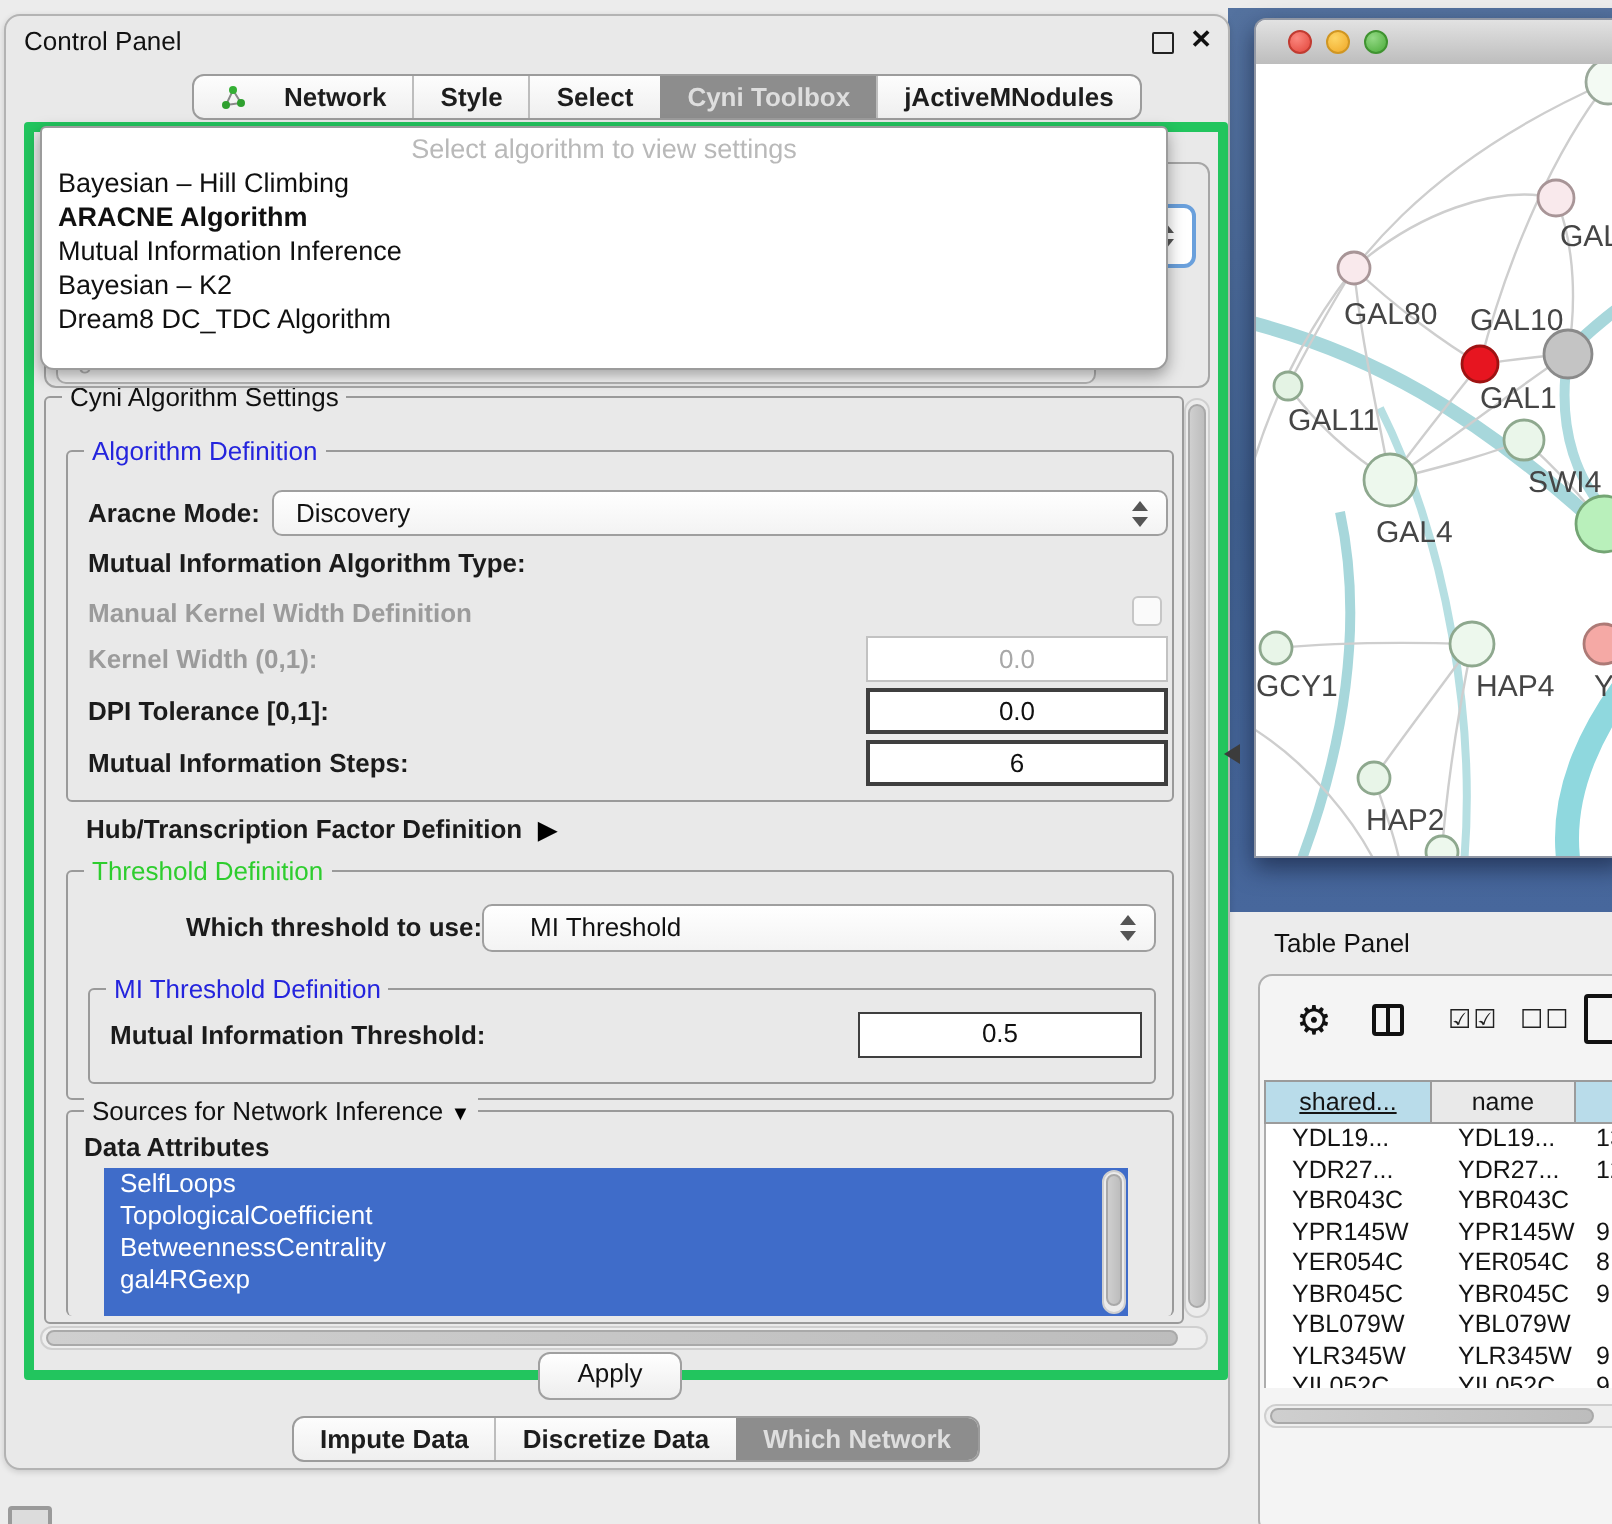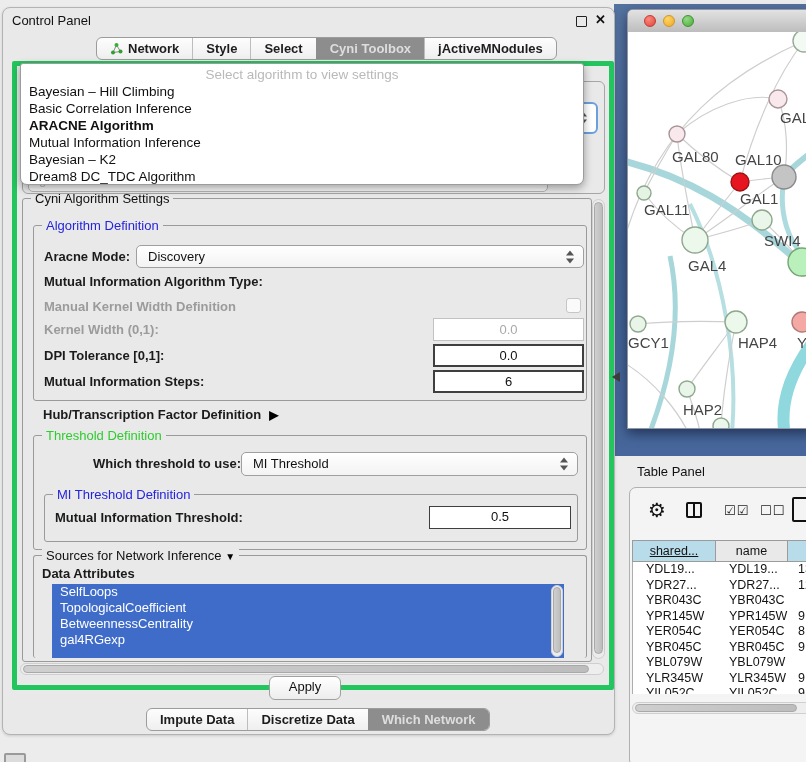--- a/index.html
+++ b/index.html
@@ -10,21 +10,21 @@
            background:linear-gradient(180deg,#54729f 0%,#40608f 55%,#47679c 100%);}
   
   .cp{position:absolute;left:2px;top:7px;width:611px;height:726px;background:#e9e9e9;
       border:1px solid #b3b3b3;border-radius:8px;box-shadow:0 1px 3px rgba(0,0,0,.15);}
   .cp-title{position:absolute;left:9px;top:5px;font-size:13px;color:#111;}
   .float-btn{position:absolute;right:27px;top:8px;width:9px;height:9px;border:1.5px solid #222;border-radius:1px;}
   .close-btn{position:absolute;right:8px;top:4px;font-size:13px;font-weight:bold;color:#111;cursor:default;}
   
   .seg{position:absolute;display:flex;height:23px;border:1px solid #9c9c9c;border-radius:6px;
        overflow:hidden;background:linear-gradient(#fdfdfd,#efefef);box-sizing:border-box;}
-  .seg .tab{display:flex;align-items:center;gap:5px;padding:0 13px;font-size:13px;font-weight:600;
+  .seg .tab{display:flex;align-items:center;gap:19px;padding:0 13px;font-size:13px;font-weight:600;
             color:#1d1d1d;border-left:1px solid #bdbdbd;white-space:nowrap;}
   .seg .tab:first-child{border-left:none;}
   .seg .tab.sel{background:#8d8d8d;color:#dedede;border-left-color:#8d8d8d;}
   
   .content{position:absolute;left:9px;top:53px;width:592px;height:619px;border:5px solid #22c55e;
            border-radius:2px;background:#e9e9e9;}
   
   .ghost-group{position:absolute;left:5px;top:15px;width:581px;height:111px;border:1px solid #a6a6a6;
                border-radius:6px;z-index:1;}
   .ghost-combo{position:absolute;left:534px;top:36px;width:47px;height:32px;background:#fff;
@@ -149,21 +149,20 @@
 
       <div class="ghost-group"></div>
       <div class="ghost-combo">
           <span class="arrows"></span>
         </div>
       <div class="ghost-netcombo">gal-filtered sif default node</div>
 
       <div class="popup">
         <div class="prompt">Select algorithm to view settings</div>
         <div class="item">Bayesian – Hill Climbing</div>
-        <div class="item">Basic Correlation Inference</div>
         <div class="item bold">ARACNE Algorithm</div>
         <div class="item">Mutual Information Inference</div>
         <div class="item">Bayesian – K2</div>
         <div class="item">Dream8 DC_TDC Algorithm</div>
       </div>
 
       <div class="fs" style="left:5px;top:132px;width:568px;height:462px;">
         <span class="legend">Cyni Algorithm Settings</span>
 
         <div class="fs" style="left:10px;top:26px;width:552px;height:174px;">
@@ -192,21 +191,21 @@
 
         <span class="lbl" style="left:20px;top:208px;">
           <span>Hub/Transcription Factor Definition</span><span class="tri-right">▶</span>
         </span>
 
         <div class="fs" style="left:10px;top:236px;width:552px;height:113px;">
           <span class="legend green">Threshold Definition</span>
 
           <span class="lbl" style="left:59px;top:20px;">Which threshold to use:</span>
           <div class="combo" style="left:207px;top:16px;width:337px;height:24px;">
-            <span class="val" style="line-height:22px;">MI Threshold</span>
+            <span class="val" style="line-height:22px;margin-left:12px;">MI Threshold</span>
             <span class="arrows"></span>
           </div>
 
           <div class="fs" style="left:10px;top:58px;width:532px;height:46px;">
             <span class="legend blue">MI Threshold Definition</span>
             <span class="lbl" style="left:10px;top:15px;">Mutual Information Threshold:</span>
             <div class="tinput" style="left:384px;top:11px;width:142px;height:23px;line-height:19px;border-width:1.5px;">0.5</div>
           </div>
         </div>
 

